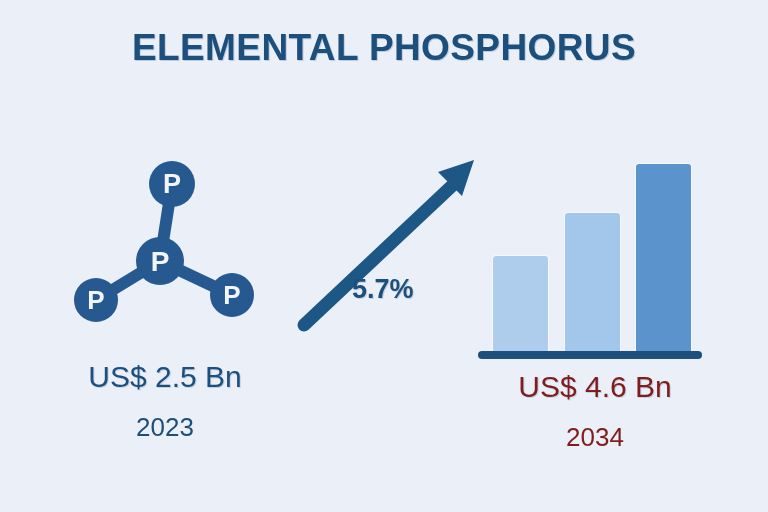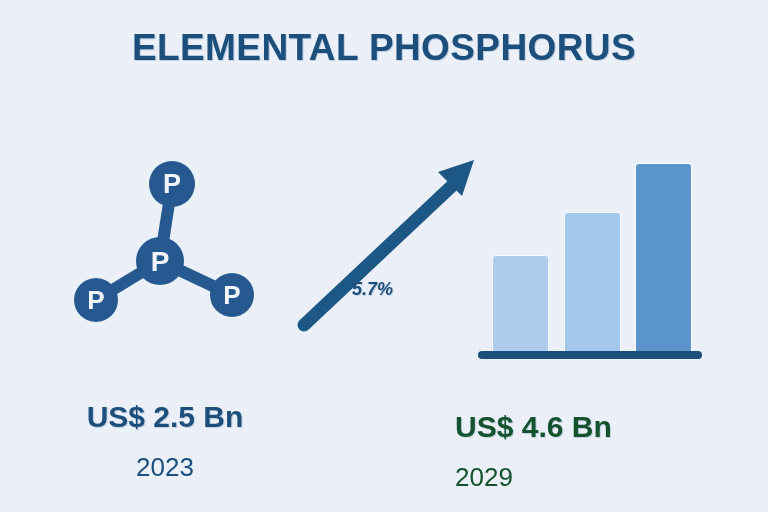--- a/index.html
+++ b/index.html
@@ -68,24 +68,23 @@
   .value-left {
     position: absolute;
     left: 20px;
     top: 358px;
     width: 290px;
     text-align: center;
     color: #1d4f7c;
   }
   .value-main {
     font-size: 30px;
-    font-weight: bold;
+    font-weight: normal;
     line-height: 38px;
     text-shadow: 1px 1px 0 rgba(140,165,195,0.4);
-    margin-top: 40px;
   }
   .value-year {
     font-size: 26px;
     font-weight: normal;
     line-height: 34px;
     margin-top: 14px;
   }
 
   
   .arrow-wrap {
@@ -103,25 +102,24 @@
     text-align: left;
     color: #1d4f7c;
   }
   .cagr-label {
     font-size: 27px;
     font-weight: bold;
     line-height: 34px;
     text-shadow: 1px 1px 0 rgba(140,165,195,0.4);
   }
   .cagr-value {
-    font-size: 18px;
+    font-size: 27px;
     font-weight: bold;
     line-height: 34px;
     text-shadow: 1px 1px 0 rgba(140,165,195,0.4);
-    font-style: italic;
   }
 
   
   .chart-wrap {
     position: absolute;
     left: 470px;
     top: 150px;
     width: 245px;
     height: 215px;
   }
@@ -147,22 +145,22 @@
     background: #1d4f7c;
     border-radius: 4px;
   }
 
   
   .value-right {
     position: absolute;
     left: 455px;
     top: 368px;
     width: 280px;
-    text-align: left;
-    color: #14532d;
+    text-align: center;
+    color: #7f1d1d;
   }
 </style>
 </head>
 <body style="background: rgb(234, 239, 248);">
 
 <div id="infographic">
 
   <div class="title-block">
     <span class="title-line">ELEMENTAL PHOSPHORUS</span>
   </div>
@@ -210,16 +208,16 @@
     <div class="bars-area">
       <div class="bar" id="bar-0" style="left: 23px; width: 55px; height: 96px; background: rgb(174, 205, 236);"></div>
       <div class="bar" id="bar-1" style="left: 95px; width: 55px; height: 139px; background: rgb(162, 199, 234);"></div>
       <div class="bar" id="bar-2" style="left: 166px; width: 55px; height: 188px; background: rgb(91, 148, 205);"></div>
     </div>
     <div class="baseline" style="background: rgb(29, 79, 124);"></div>
   </div>
 
   <div class="value-right">
     <div class="value-main">US$ 4.6 Bn</div>
-    <div class="value-year">2029</div>
+    <div class="value-year">2034</div>
   </div>
 
 </div>
 
 </body></html>

